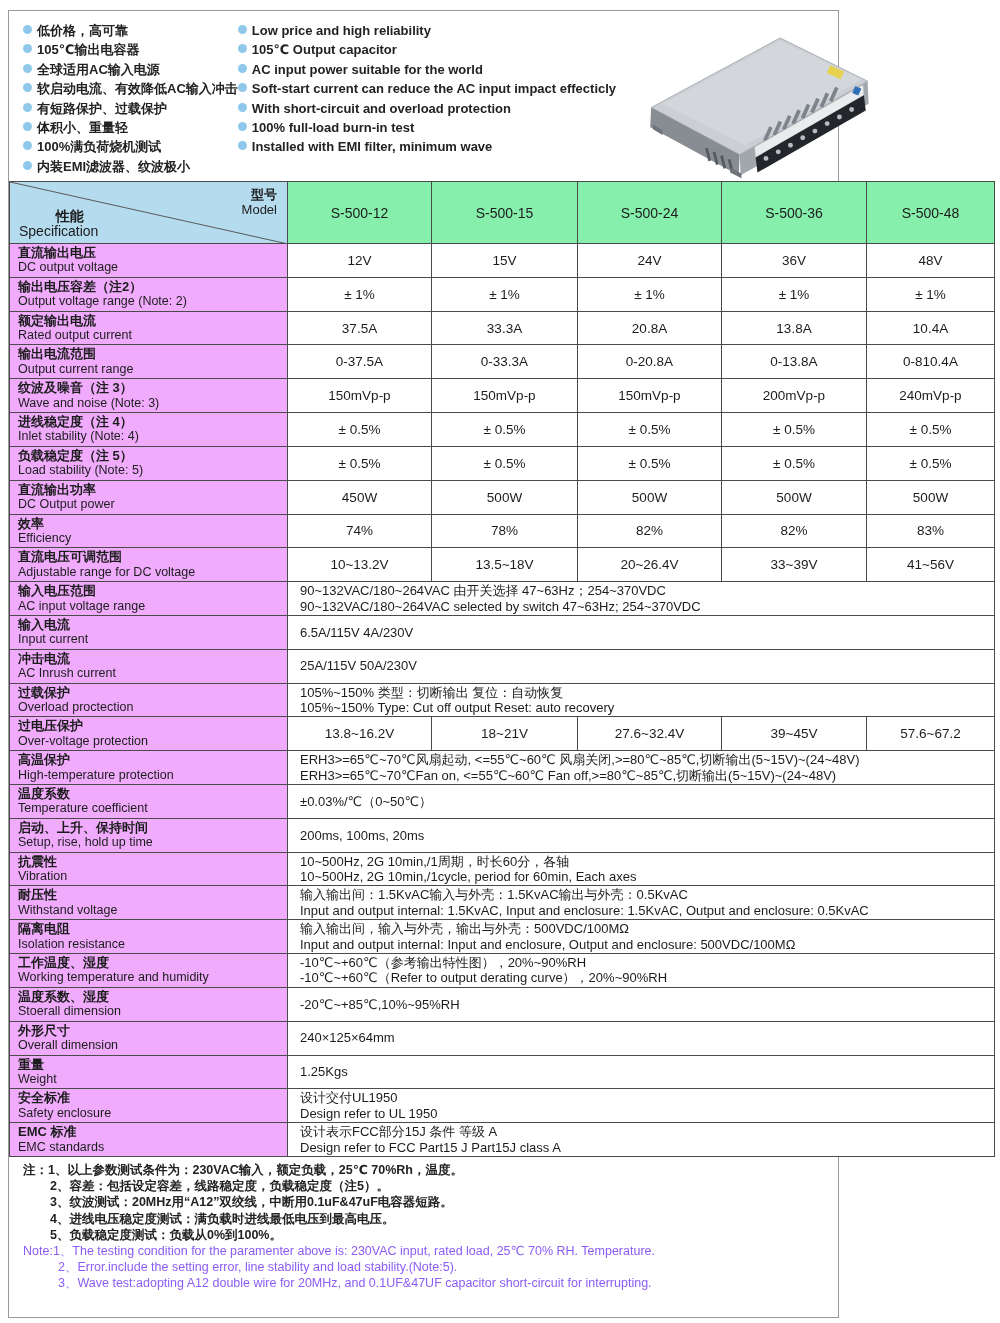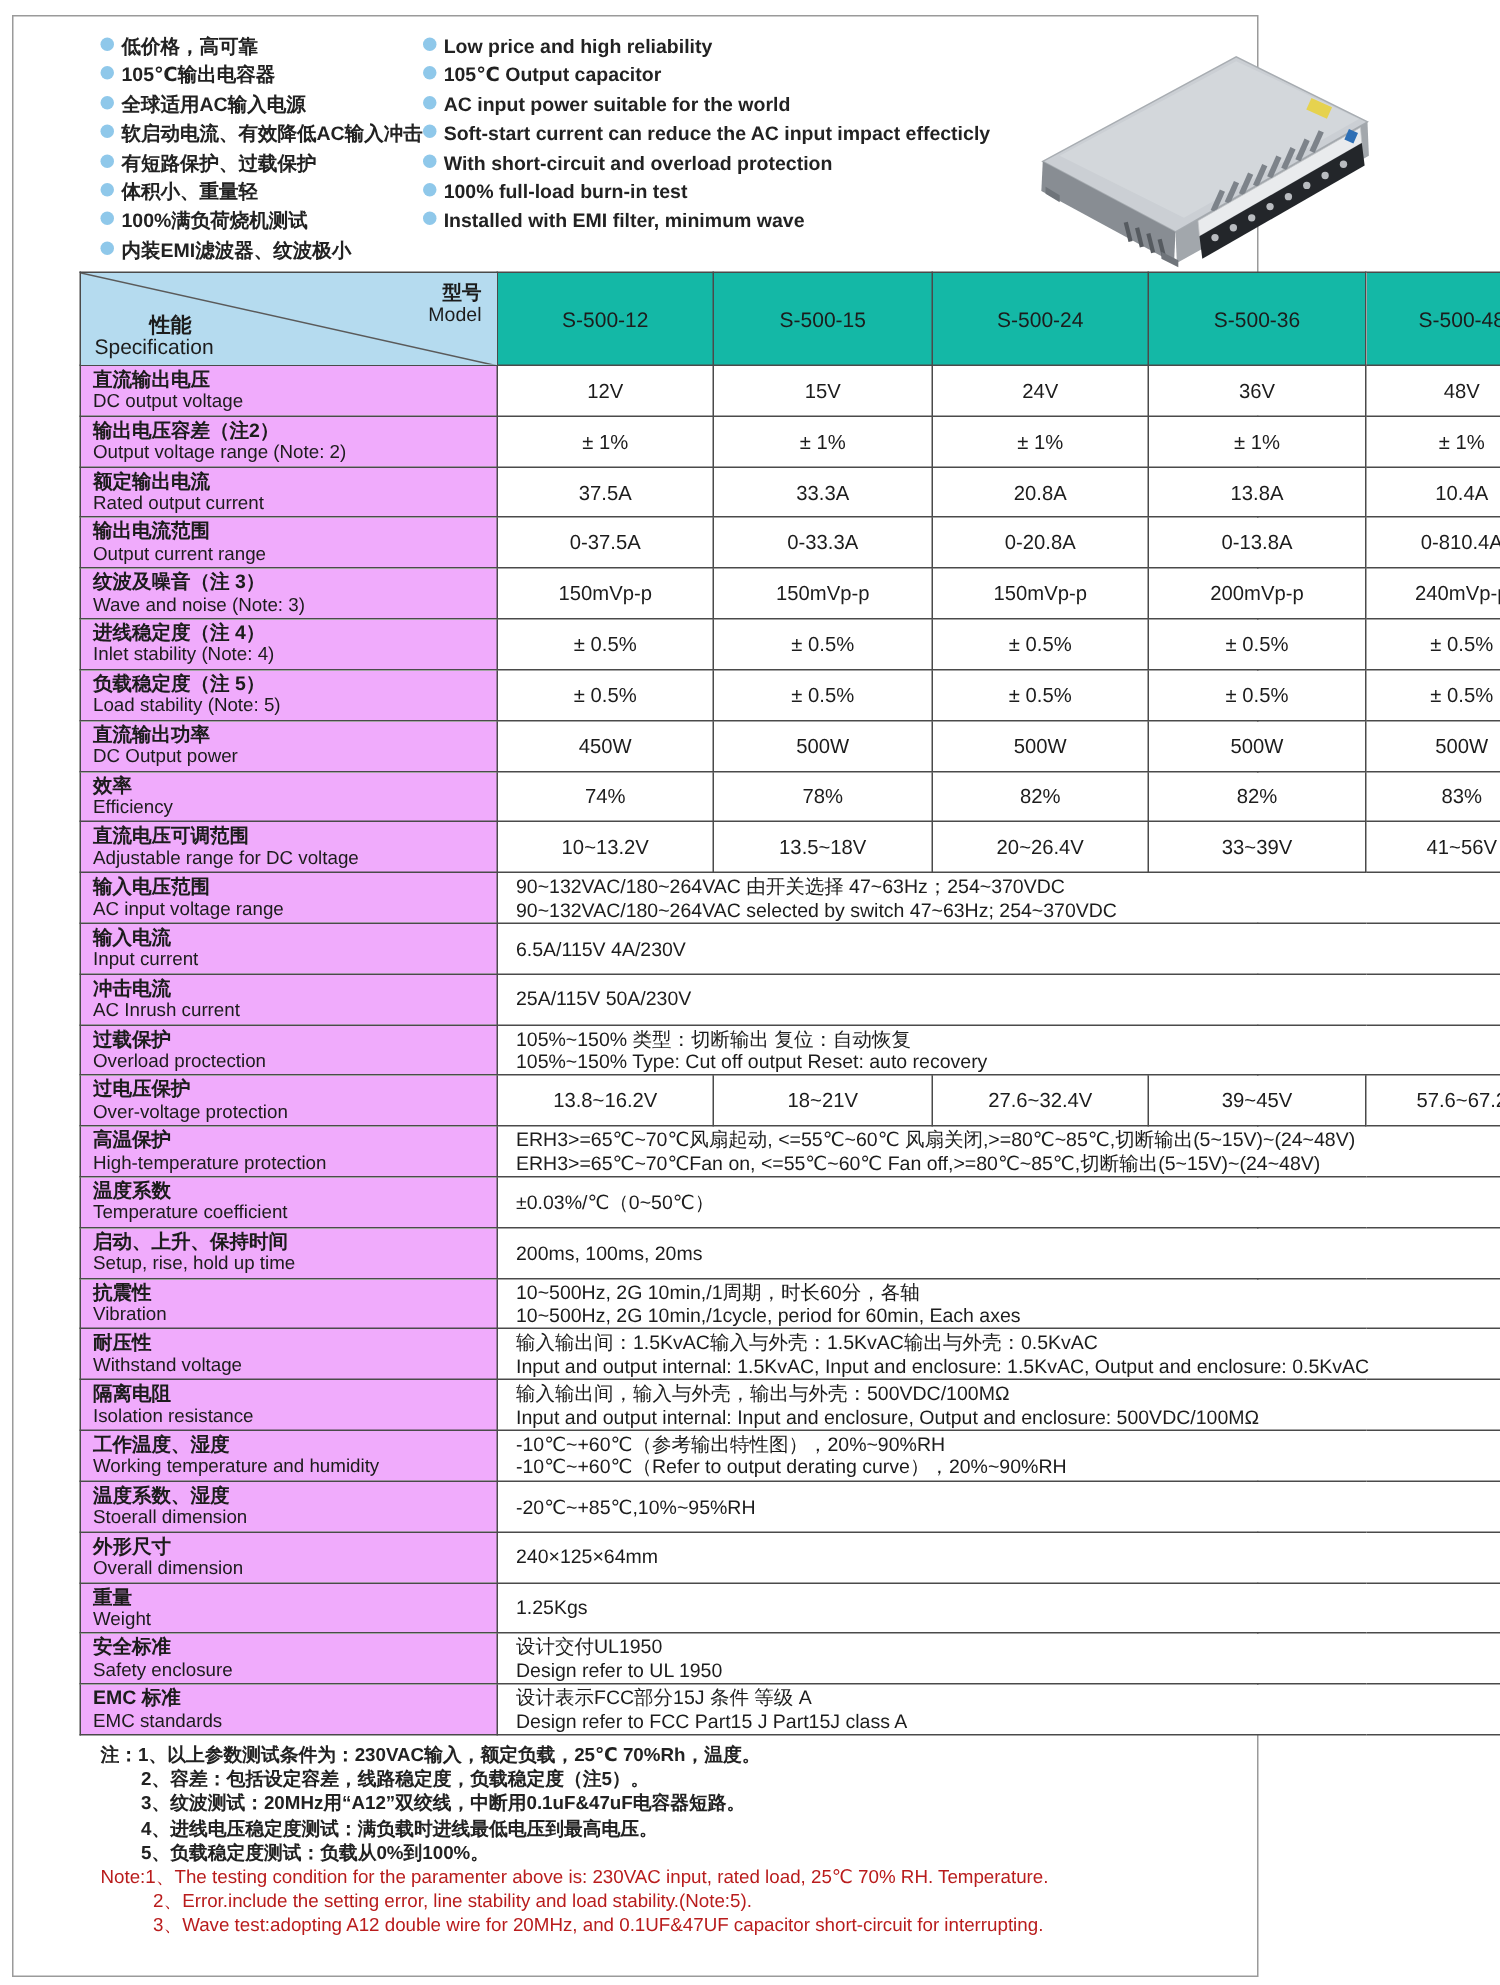--- a/index.html
+++ b/index.html
@@ -1,52 +1,52 @@
 <!DOCTYPE html>
 <html><head>
 <meta charset="utf-8">
 <style>
   html,body{margin:0;padding:0;background:#fff;}
   .page{position:relative;width:1000px;height:1323px;background:#fff;
         font-family:"Liberation Sans","DejaVu Sans",sans-serif;color:#1c1c1c;}
-  .frame{position:absolute;left:8px;top:10px;width:831px;height:1308px;border:1px solid #9a9a9a;box-sizing:border-box;background:#fff;padding-left:44px;}
+  .frame{position:absolute;left:8px;top:10px;width:831px;height:1308px;border:1px solid #9a9a9a;box-sizing:border-box;background:#fff;}
 
   
   .top{display:flex;height:170px;box-sizing:border-box;padding:10px 0 0 14px;}
   ul.feat{list-style:none;margin:0;padding:0;}
   ul.feat li{font-size:13px;font-weight:bold;line-height:19.4px;white-space:nowrap;color:#222;}
   .feat-cn{width:248px;}
   .feat-en{flex:1;}
   .dot{display:inline-block;width:9px;height:9px;border-radius:50%;background:#8FC8EA;margin-right:5px;vertical-align:1px;}
   .photo-wrap{width:300px;height:160px;margin-right:6px;}
 
   
   table.spec{border-collapse:collapse;table-layout:fixed;width:985px;margin:0;}
   table.spec td{border:1px solid #4a4a4a;box-sizing:border-box;overflow:hidden;}
   td.diag{position:relative;background:#B5DBEF;padding:0;}
   .diag svg{position:absolute;left:0;top:0;}
   .diag .tr-lab{position:absolute;top:5px;right:10px;text-align:right;font-size:13px;line-height:15px;}
   .diag .bl-lab{position:absolute;bottom:4px;left:9px;text-align:center;font-size:14px;line-height:15px;}
   .diag .zh{font-weight:bold;}
   .diag .bl-lab .zh{padding-left:22px;}
-  td.model{font-size:14px;text-align:center;background:#14b8a6;}
+  td.model{font-size:14px;text-align:center;background:#86efac;}
   thead tr{height:62px;}
   tbody tr{height:32.5px;}
   td.lbl{background:#f0abfc;padding:1px 4px 1px 8px;}
   td.lbl .cn{font-size:13px;font-weight:bold;line-height:15.4px;white-space:nowrap;}
   td.lbl .en{font-size:12.5px;line-height:15.4px;white-space:nowrap;}
   td.val{text-align:center;font-size:13.5px;background:#fff;}
   td.sp{background:#fff;text-align:left;padding:1px 4px 1px 12px;}
   td.sp .ln{font-size:13px;line-height:15.4px;white-space:nowrap;}
 
   
   .notes{padding:5px 0 0 14px;}
   .notes div{font-size:12.5px;line-height:16.2px;white-space:nowrap;}
   .notes .ncn{font-weight:bold;color:#222;}
-  .notes .nen{color:#b91c1c;}
+  .notes .nen{color:#8b5cf6;}
   .notes .ind-cn{padding-left:27px;}
   .notes .ind-en{padding-left:35px;}
 </style>
 </head>
 <body>
 
 <div class="page">
  <div class="frame">
 
   <div class="top">

